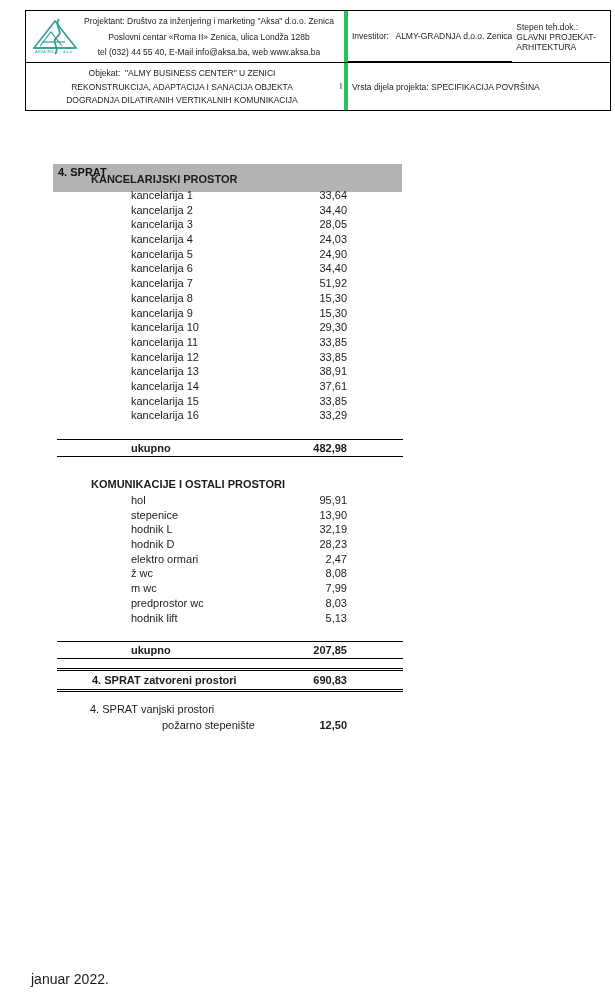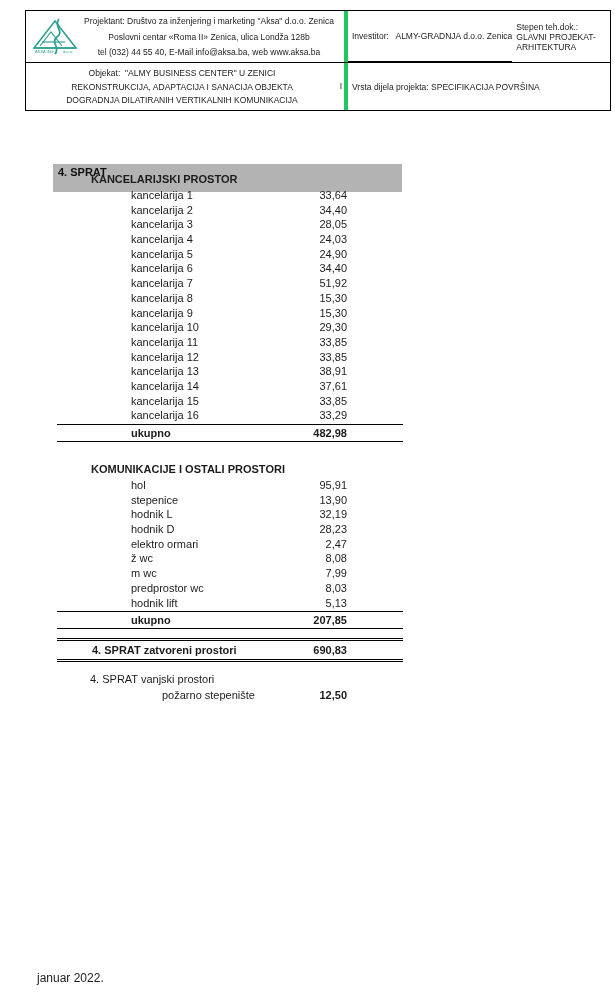--- a/index.html
+++ b/index.html
@@ -35,37 +35,37 @@
     line-height:17px; padding-left:5px; box-sizing:border-box;margin-top:24px;
   }
   
   .content {position:absolute; left:57px; top:171px; width:346px; font-size:11px;}
   .sec-title {font-weight:bold; padding-left:34px; height:17px; line-height:17px;}
   .row {position:relative; height:14.7px; line-height:14.7px;}
   .row .lbl {position:absolute; left:74px; white-space:nowrap;}
   .row .val {position:absolute; right:56px;}
   .total-row {
     position:relative; height:16px; line-height:16px; font-weight:bold;
-    border-top:1px solid #000; border-bottom:1px solid #000; margin-top:1px;
+    border-top:1px solid #000; border-bottom:1px solid #000; margin-top:16px;
   }
   .total-row .lbl {position:absolute; left:74px;}
   .total-row .val {position:absolute; right:56px;}
   .sec-gap {margin-top:19px;}
   .summary-row {
     position:relative; margin-top:9px; height:18px; line-height:18px;
     font-weight:bold; border-top:3px double #000; border-bottom:3px double #000;
   }
   .summary-row .lbl {position:absolute; left:35px;}
   .summary-row .val {position:absolute; right:56px;}
   .outdoor-title {margin-top:10px; padding-left:33px; height:15.5px; line-height:15.5px;}
   .outdoor-row {position:relative; height:15.5px; line-height:15.5px;}
   .outdoor-row .lbl {position:absolute; left:105px;}
   .outdoor-row .val {position:absolute; right:56px; font-weight:bold;}
   
-  .footer {position:absolute; left:37px; top:971px; font-size:12px;}
+  .footer {position:absolute; left:31px; top:971px; font-size:14px;}
 </style>
 </head>
 <body>
 
 <div class="header-table">
   <div class="h-row1">
     <div class="h-left">
       <span class="logo-wrap">
         <svg width="48" height="40" viewBox="0 0 48 40">
           <polygon points="3,31 24,4 45,31" fill="none" stroke="#2fa191" stroke-width="1.6"></polygon>

